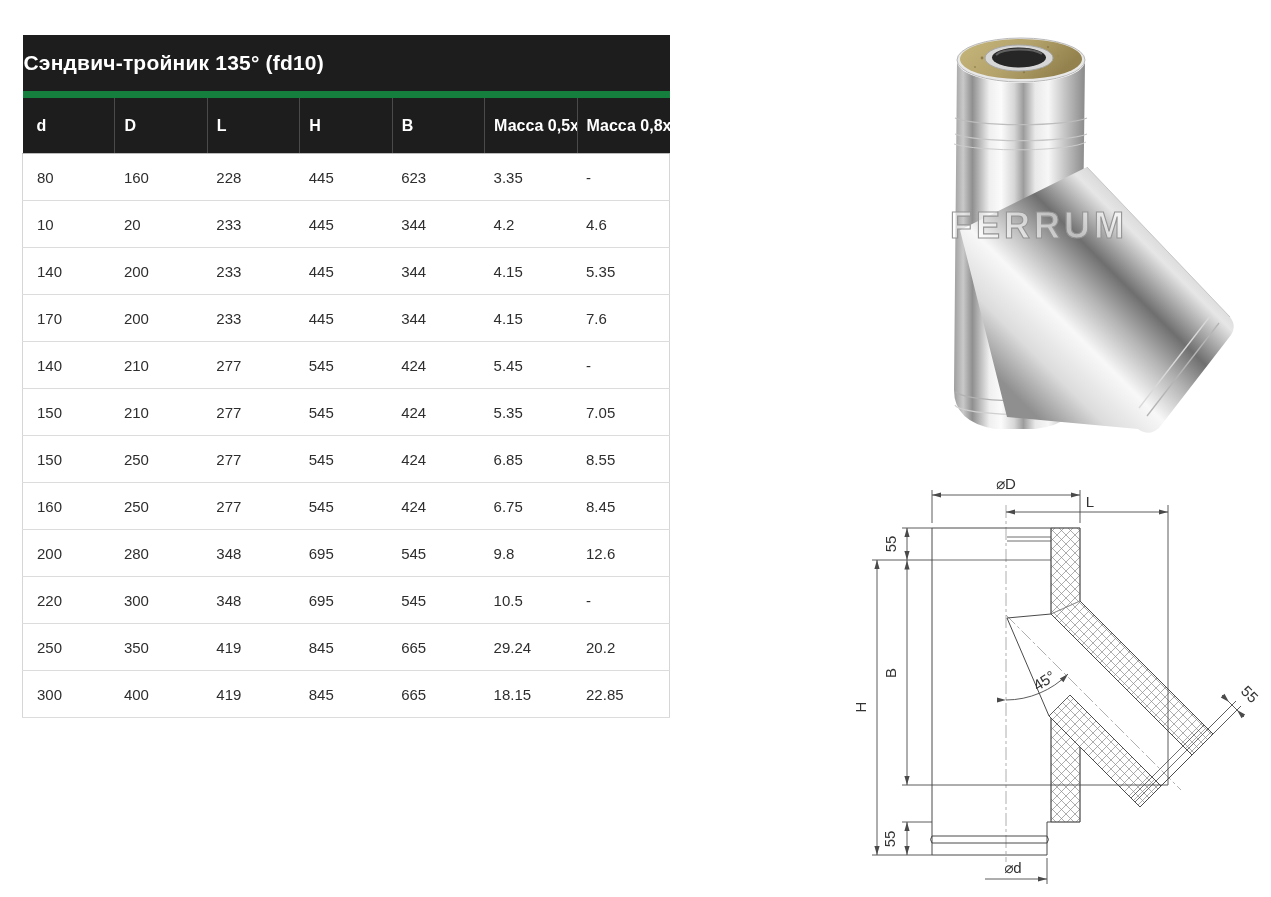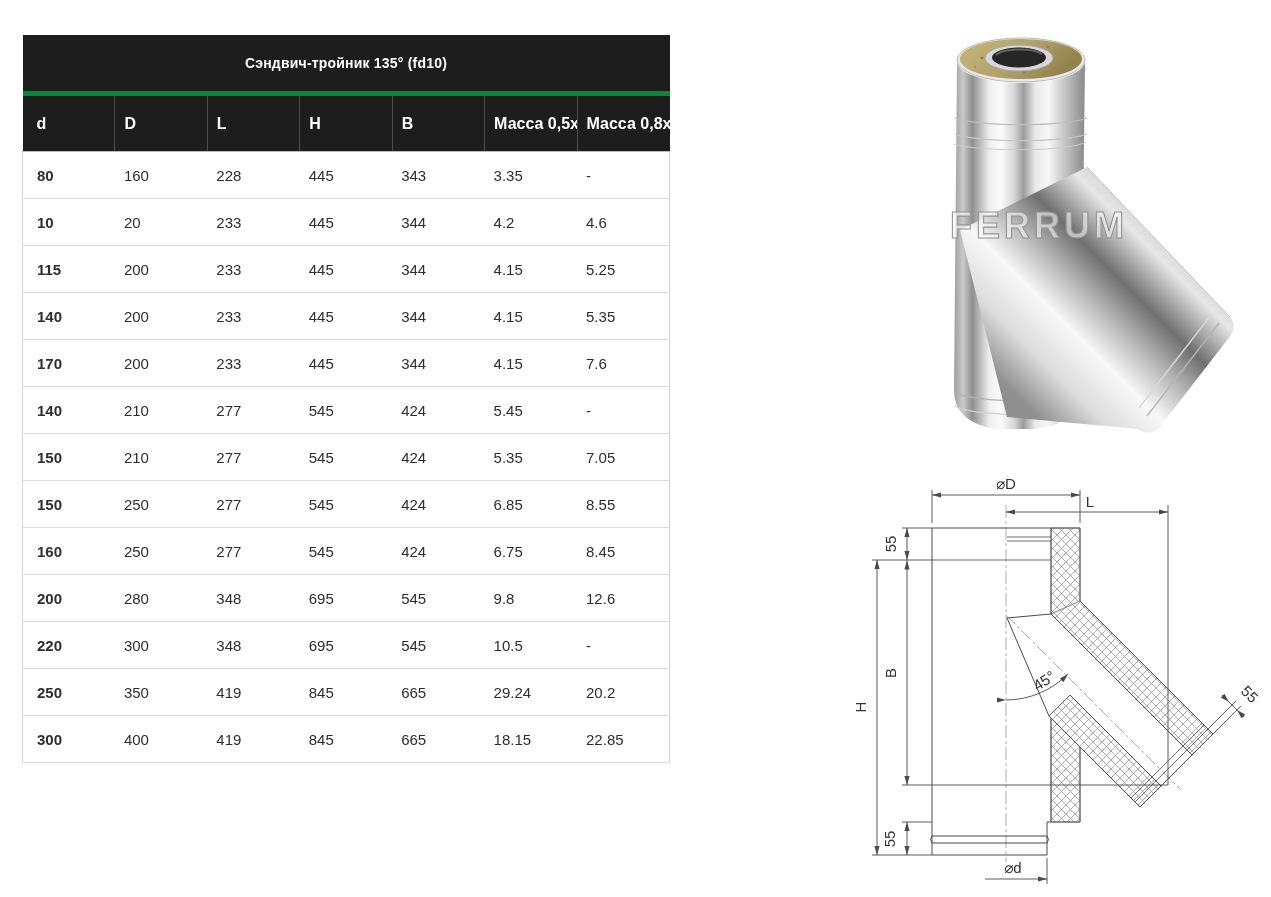--- a/index.html
+++ b/index.html
@@ -8,34 +8,34 @@
     font-family:"Liberation Sans","DejaVu Sans",sans-serif;overflow:hidden;
   }
   
   .spec-table{
     position:absolute;left:22px;top:35px;width:648px;
     border-collapse:collapse;table-layout:fixed;
   }
   .spec-table th,.spec-table td{overflow:hidden;white-space:nowrap;}
   .spec-table thead th{background:#1d1d1d;color:#ffffff;font-weight:bold;}
   .spec-table .title-cell{
-    height:54px;font-size:14px;text-align:center;letter-spacing:.2px;
-    border-bottom:5px solid #15803d;
+    height:54px;font-size:21px;text-align:left;letter-spacing:.2px;
+    border-bottom:7px solid #15803d;
   }
   .spec-table thead tr.cols th{
     height:53px;font-size:16px;text-align:left;padding-left:9px;
     border-right:1px solid #4a4a4a;border-bottom:1px solid #bbbbbb;
   }
   .spec-table thead tr.cols th:first-child{padding-left:14px;}
   .spec-table thead tr.cols th:last-child{border-right:none;}
   .spec-table tbody td{
     height:44px;font-size:15px;color:#2e2e2e;padding-left:9px;
     border-bottom:1px solid #dcdcdc;background:#ffffff;
   }
-  .spec-table tbody td:first-child{padding-left:14px;border-left:1px solid #d6d6d6;font-weight:bold;}
+  .spec-table tbody td:first-child{padding-left:14px;border-left:1px solid #d6d6d6;}
   .spec-table tbody td:last-child{border-right:1px solid #d6d6d6;}
   
   .spec-table tr.cols th:nth-child(1),.spec-table tbody td:nth-child(1){width:64px;}
   .spec-table tr.cols th:nth-child(2),.spec-table tbody td:nth-child(2){width:57px;}
   .spec-table tr.cols th:nth-child(3),.spec-table tbody td:nth-child(3){width:57px;}
   .spec-table tr.cols th:nth-child(4),.spec-table tbody td:nth-child(4){width:57px;}
   .spec-table tr.cols th:nth-child(5),.spec-table tbody td:nth-child(5){width:58px;}
   .spec-table tr.cols th:nth-child(6),.spec-table tbody td:nth-child(6){width:175px;}
   .spec-table tr.cols th:nth-child(7),.spec-table tbody td:nth-child(7){width:180px;}
 
@@ -64,41 +64,32 @@
         <th>Масса 0,5x0,5</th>
         <th>Масса 0,8x0,5</th>
       </tr>
   </thead>
   <tbody>
       <tr>
         <td>80</td>
         <td>160</td>
         <td>228</td>
         <td>445</td>
-        <td>343</td>
+        <td>623</td>
         <td>3.35</td>
         <td>-</td>
       </tr>
       <tr>
         <td>10</td>
         <td>20</td>
         <td>233</td>
         <td>445</td>
         <td>344</td>
         <td>4.2</td>
         <td>4.6</td>
-      </tr>
-      <tr>
-        <td>115</td>
-        <td>200</td>
-        <td>233</td>
-        <td>445</td>
-        <td>344</td>
-        <td>4.15</td>
-        <td>5.25</td>
       </tr>
       <tr>
         <td>140</td>
         <td>200</td>
         <td>233</td>
         <td>445</td>
         <td>344</td>
         <td>4.15</td>
         <td>5.35</td>
       </tr>

